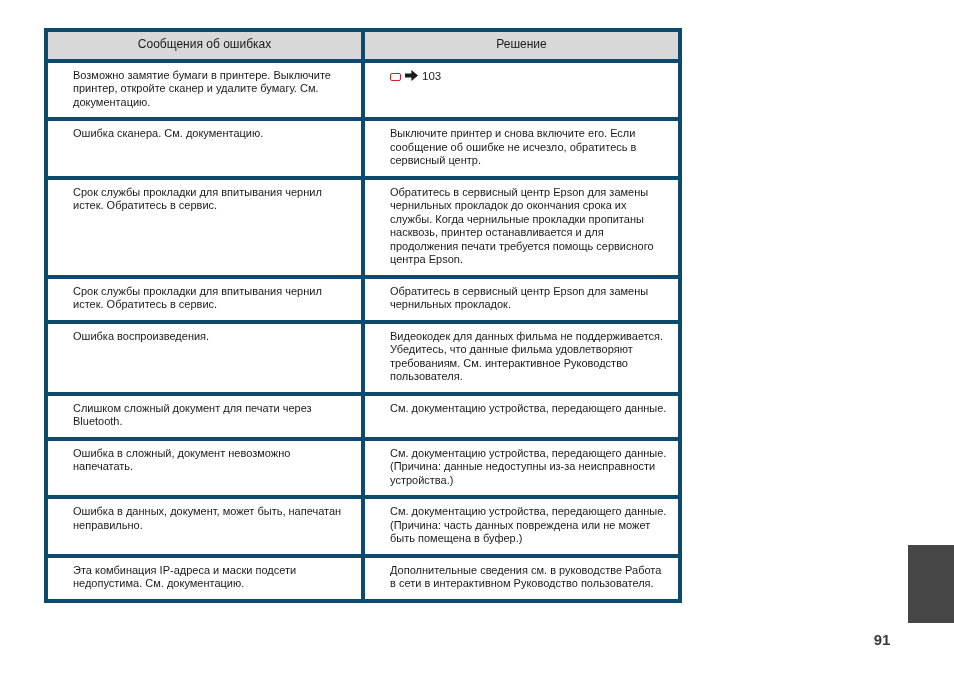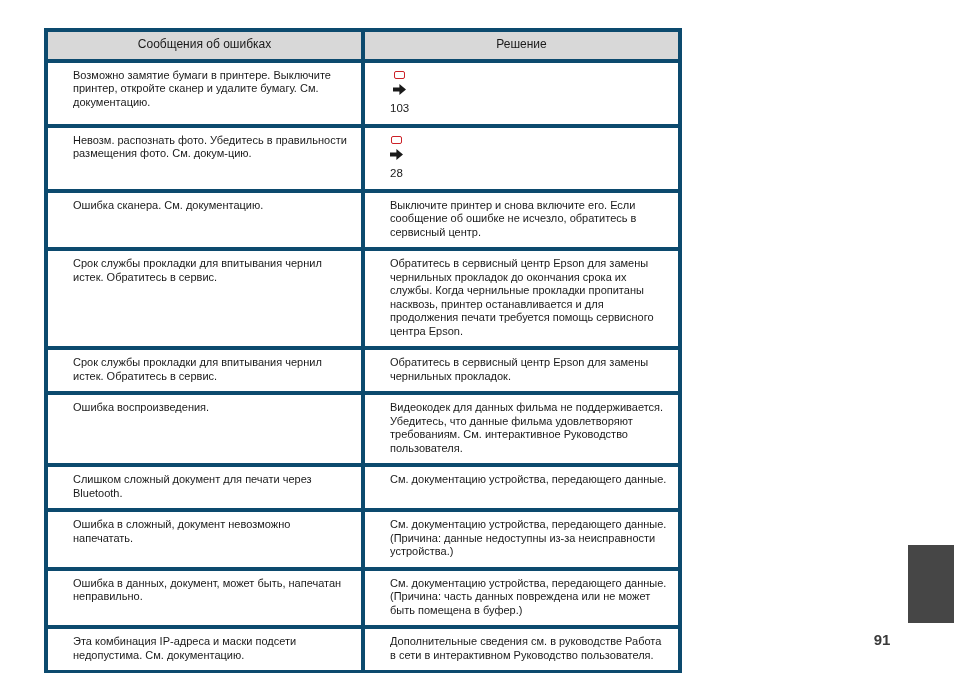--- a/index.html
+++ b/index.html
@@ -42,21 +42,20 @@
     padding: 6px 9px 8px 25px;
     color: #1a1a1a;
   }
   td.msg-cell {
     white-space: pre-line;
   }
   .ref-line {
     display: inline-flex;
     align-items: center;
     gap: 4px;
-    flex-direction: column;
   }
   .book-icon {
     display: inline-block;
     width: 11px;
     height: 8px;
     border: 1.5px solid #cc2127;
     border-radius: 2px;
     box-sizing: border-box;
     margin-top: 1px;
   }
@@ -105,30 +104,20 @@
         <td class="msg-cell">Возможно замятие бумаги в принтере. Выключите принтер, откройте сканер и удалите бумагу. См. документацию.</td>
         <td class="solution-cell"><span class="ref-line">
             <span class="book-icon"></span>
             <span class="jump-arrow"><svg width="13" height="11" viewBox="0 0 13 11" aria-hidden="true">
                 <path d="M0 3.4 h6.4 V0 L13 5.5 6.4 11 V7.6 H0 Z" fill="#1a1a1a"></path>
               </svg></span>
             <span class="ref-num">103</span>
           </span></td>
       </tr>
       <tr>
-        <td class="msg-cell">Невозм. распознать фото. Убедитесь в правильности размещения фото. См. докум-цию.</td>
-        <td class="solution-cell"><span class="ref-line">
-            <span class="book-icon"></span>
-            <span class="jump-arrow"><svg width="13" height="11" viewBox="0 0 13 11" aria-hidden="true">
-                <path d="M0 3.4 h6.4 V0 L13 5.5 6.4 11 V7.6 H0 Z" fill="#1a1a1a"></path>
-              </svg></span>
-            <span class="ref-num">28</span>
-          </span></td>
-      </tr>
-      <tr>
         <td class="msg-cell">Ошибка сканера. См. документацию.</td>
         <td class="solution-cell"><span>Выключите принтер и снова включите его. Если сообщение об ошибке не исчезло, обратитесь в сервисный центр.</span></td>
       </tr>
       <tr>
         <td class="msg-cell">Срок службы прокладки для впитывания чернил истек. Обратитесь в сервис.</td>
         <td class="solution-cell"><span>Обратитесь в сервисный центр Epson для замены чернильных прокладок до окончания срока их службы. Когда чернильные прокладки пропитаны насквозь, принтер останавливается и для продолжения печати требуется помощь сервисного центра Epson.</span></td>
       </tr>
       <tr>
         <td class="msg-cell">Срок службы прокладки для впитывания чернил истек. Обратитесь в сервис.</td>
         <td class="solution-cell"><span>Обратитесь в сервисный центр Epson для замены чернильных прокладок.</span></td>

